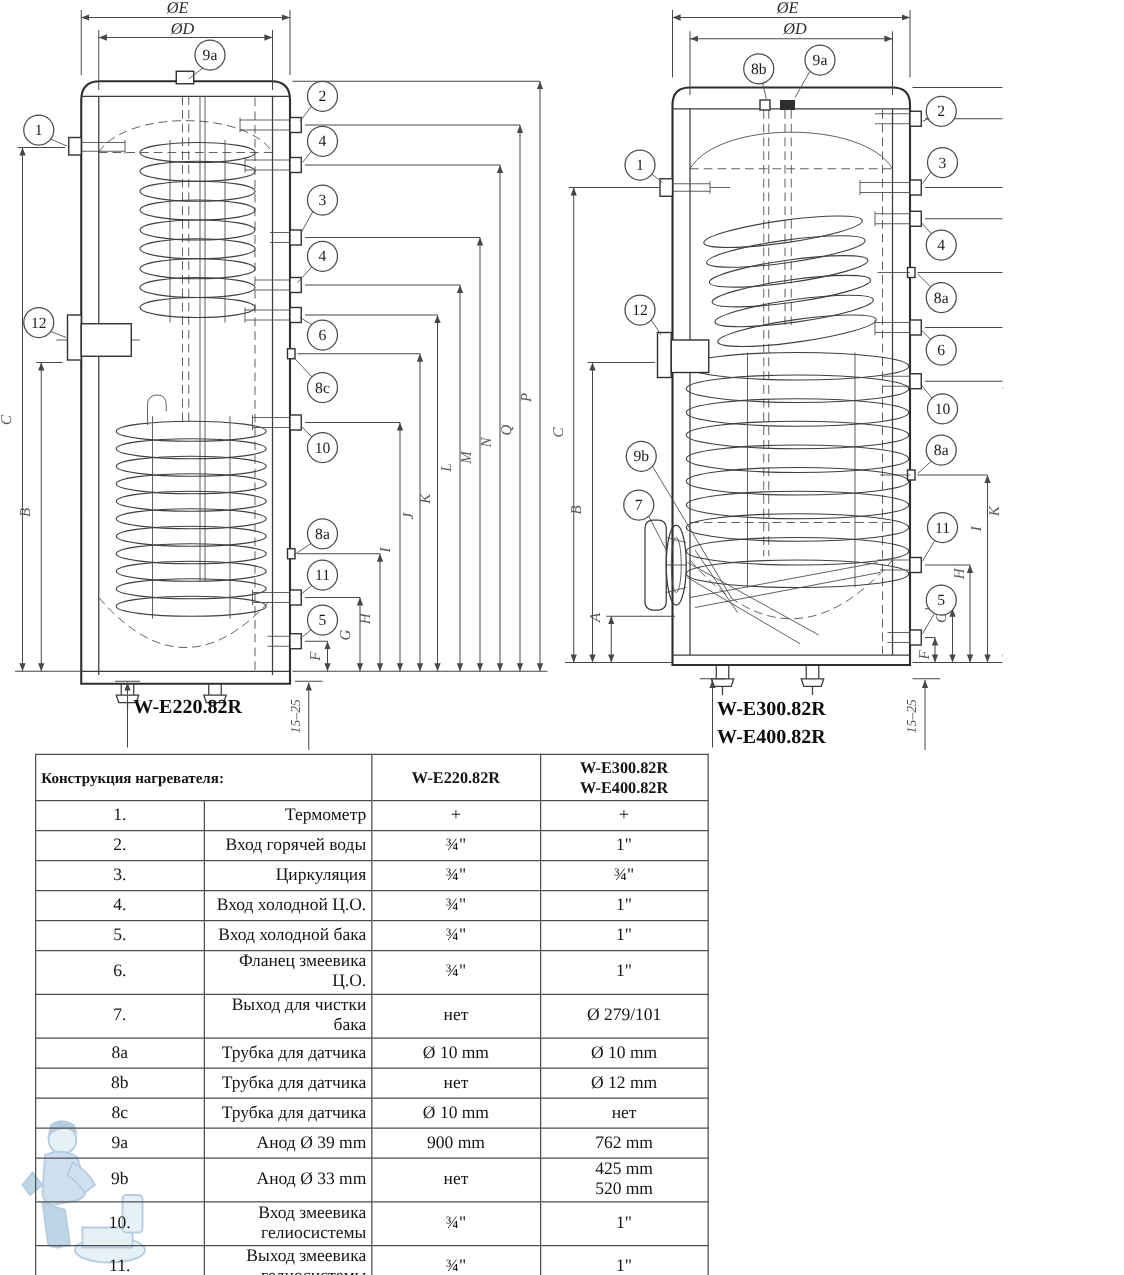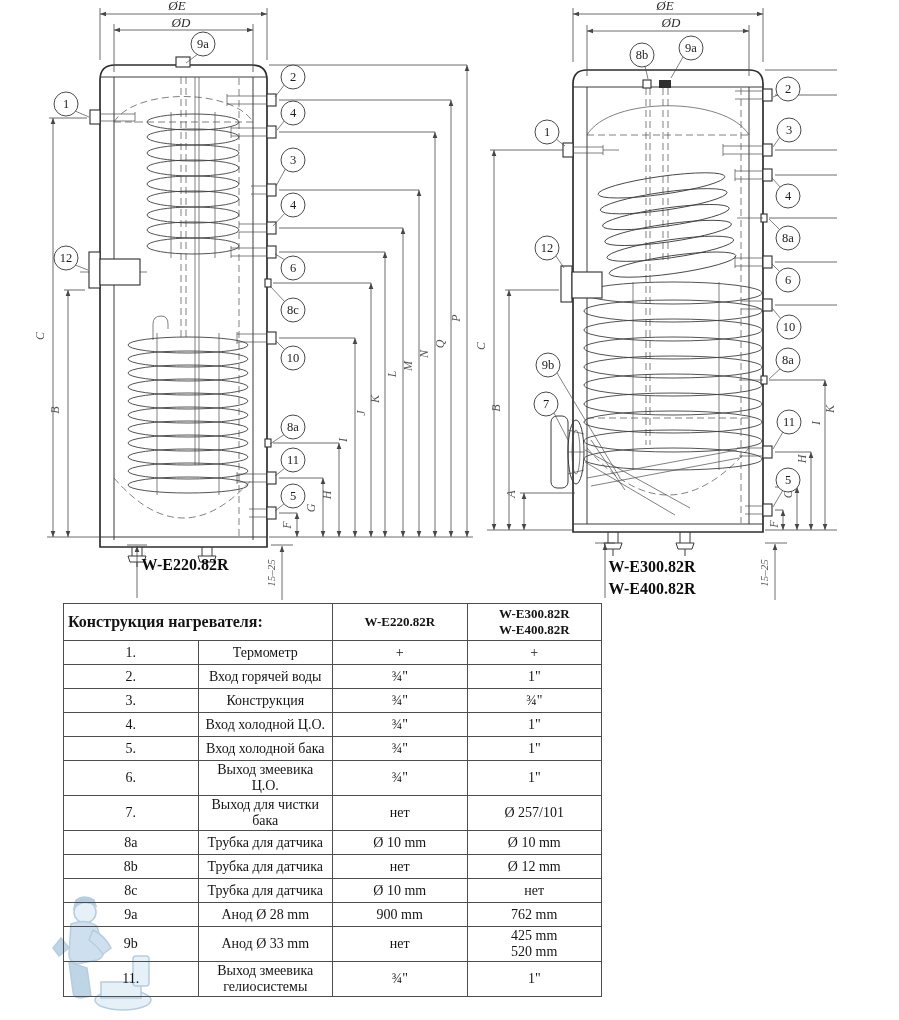--- a/index.html
+++ b/index.html
@@ -1,17 +1,17 @@
 <!DOCTYPE html>
 <html><head>
 <meta charset="utf-8">
 <style>
   html,body{margin:0;padding:0;background:#fff;}
   .canvas{position:relative;width:802px;height:1020px;background:#fff;overflow:hidden;
-          font-family:"Liberation Serif",serif;margin-left:35px;}
+          font-family:"Liberation Serif",serif;}
   svg text{user-select:none;}
   
   .ol{fill:none;stroke:#2e2e2e;stroke-width:1.7;}
   .l{fill:none;stroke:#3b3b3b;stroke-width:1;}
   .t{fill:none;stroke:#4a4a4a;stroke-width:.7;}
   .d{stroke-dasharray:7 4;}
   .dd{stroke-dasharray:11 3 2 3;}
   .coil{fill:none;stroke:#3f3f3f;stroke-width:.9;}
   .dim{fill:none;stroke:#474747;stroke-width:.8;}
   .port{fill:#fff;stroke:#2e2e2e;stroke-width:1.1;}
@@ -19,25 +19,25 @@
   .co text{font:12.5px "Liberation Serif",serif;fill:#1c1c1c;text-anchor:middle;}
   .dl{font:italic 12px "Liberation Serif",serif;fill:#555;text-anchor:middle;}
   .dia{font:italic 13px "Liberation Serif",serif;fill:#2c2c2c;text-anchor:middle;}
   .model{font:bold 16px "Liberation Serif",serif;fill:#0d0d0d;text-anchor:middle;}
   .ft{font:italic 11px "Liberation Serif",serif;fill:#555;text-anchor:middle;}
   
   .spec{position:absolute;left:28px;top:603px;width:539px;border-collapse:collapse;
         background:transparent;color:#141414;z-index:2;table-layout:fixed;}
   .spec th,.spec td{border:1px solid #4d4d4d;padding:1px 4px;vertical-align:middle;}
   .spec thead th{height:34px;}
-  .h-title{font-weight:bold;font-size:16px;text-align:left;padding-left:6px;}
+  .h-title{font-weight:bold;font-size:12px;text-align:left;padding-left:6px;}
   .h-col{font-weight:bold;font-size:13px;text-align:center;white-space:pre-line;}
   .spec td{height:21px;font-size:14px;}
   .c-num{text-align:center;width:47px;}
-  .c-name{text-align:center;padding-left:8px;width:228px;font-size:14.5px;}
+  .c-name{text-align:right;padding-left:8px;width:228px;font-size:14.5px;}
   .c-v1{text-align:center;width:115px;white-space:pre-line;}
   .c-v2{text-align:center;width:149px;white-space:pre-line;}
   
   .plumber{position:absolute;left:6px;top:878px;z-index:1;opacity:.5;}
   .sitemark{position:absolute;left:860px;top:888px;width:22px;height:122px;z-index:3;
             writing-mode:vertical-rl;transform:rotate(180deg);
             font-family:"Liberation Sans",sans-serif;font-size:13px;color:#b3b3b3;
             letter-spacing:1px;}
 </style>
 </head>
@@ -563,47 +563,47 @@
           <td class="c-v2">+</td>
         </tr>
         <tr>
           <td class="c-num">2.</td>
           <td class="c-name">Вход горячей воды</td>
           <td class="c-v1">¾"</td>
           <td class="c-v2">1"</td>
         </tr>
         <tr>
           <td class="c-num">3.</td>
-          <td class="c-name">Конструкция</td>
+          <td class="c-name">Циркуляция</td>
           <td class="c-v1">¾"</td>
           <td class="c-v2">¾"</td>
         </tr>
         <tr>
           <td class="c-num">4.</td>
           <td class="c-name">Вход холодной Ц.О.</td>
           <td class="c-v1">¾"</td>
           <td class="c-v2">1"</td>
         </tr>
         <tr>
           <td class="c-num">5.</td>
           <td class="c-name">Вход холодной бака</td>
           <td class="c-v1">¾"</td>
           <td class="c-v2">1"</td>
         </tr>
         <tr>
           <td class="c-num">6.</td>
-          <td class="c-name">Выход змеевика Ц.О.</td>
+          <td class="c-name">Фланец змеевика Ц.О.</td>
           <td class="c-v1">¾"</td>
           <td class="c-v2">1"</td>
         </tr>
         <tr>
           <td class="c-num">7.</td>
           <td class="c-name">Выход для чистки бака</td>
           <td class="c-v1">нет</td>
-          <td class="c-v2">Ø 257/101</td>
+          <td class="c-v2">Ø 279/101</td>
         </tr>
         <tr>
           <td class="c-num">8a</td>
           <td class="c-name">Трубка для датчика</td>
           <td class="c-v1">Ø 10 mm</td>
           <td class="c-v2">Ø 10 mm</td>
         </tr>
         <tr>
           <td class="c-num">8b</td>
           <td class="c-name">Трубка для датчика</td>
@@ -611,32 +611,38 @@
           <td class="c-v2">Ø 12 mm</td>
         </tr>
         <tr>
           <td class="c-num">8c</td>
           <td class="c-name">Трубка для датчика</td>
           <td class="c-v1">Ø 10 mm</td>
           <td class="c-v2">нет</td>
         </tr>
         <tr>
           <td class="c-num">9a</td>
-          <td class="c-name">Анод Ø 28 mm</td>
+          <td class="c-name">Анод Ø 39 mm</td>
           <td class="c-v1">900 mm</td>
           <td class="c-v2">762 mm</td>
         </tr>
         <tr>
           <td class="c-num">9b</td>
           <td class="c-name">Анод Ø 33 mm</td>
           <td class="c-v1">нет</td>
           <td class="c-v2">425 mm
 520 mm</td>
         </tr>
         <tr>
+          <td class="c-num">10.</td>
+          <td class="c-name">Вход змеевика гелиосистемы</td>
+          <td class="c-v1">¾"</td>
+          <td class="c-v2">1"</td>
+        </tr>
+        <tr>
           <td class="c-num">11.</td>
           <td class="c-name">Выход змеевика гелиосистемы</td>
           <td class="c-v1">¾"</td>
           <td class="c-v2">1"</td>
         </tr>
       </tbody>
 </table>
 
 </div>
 

